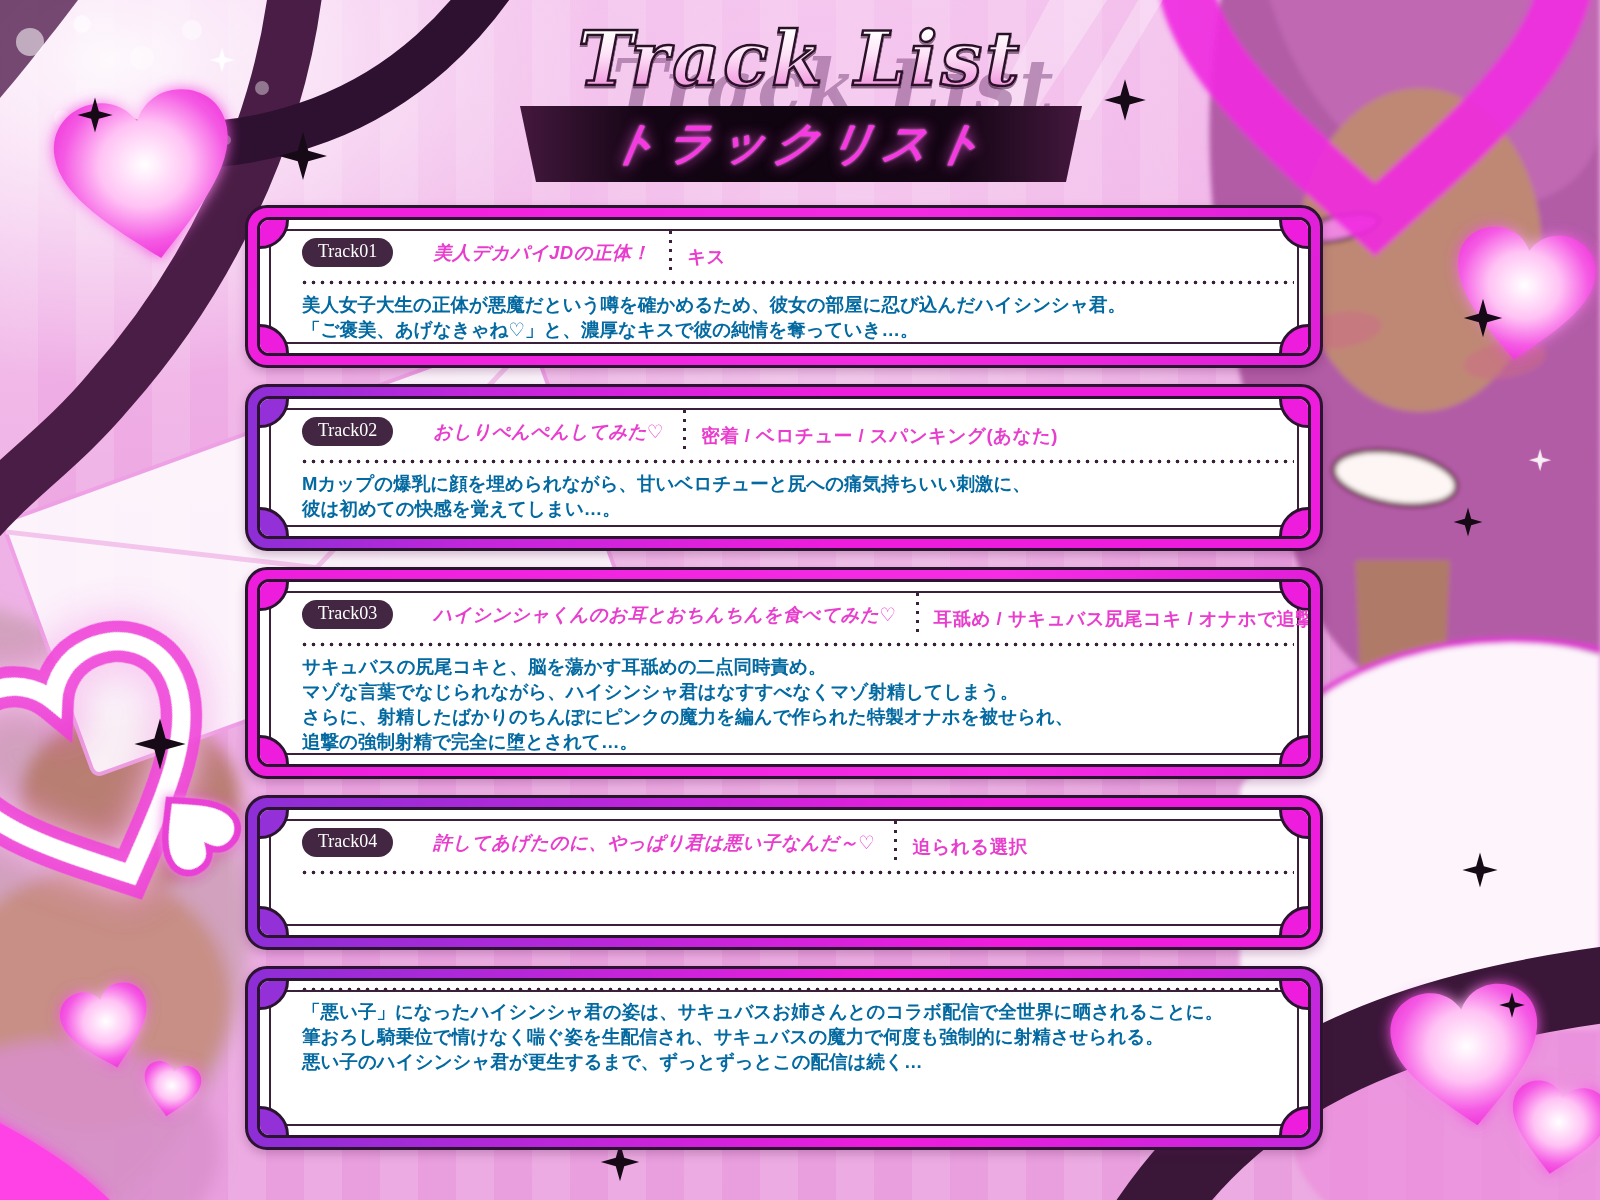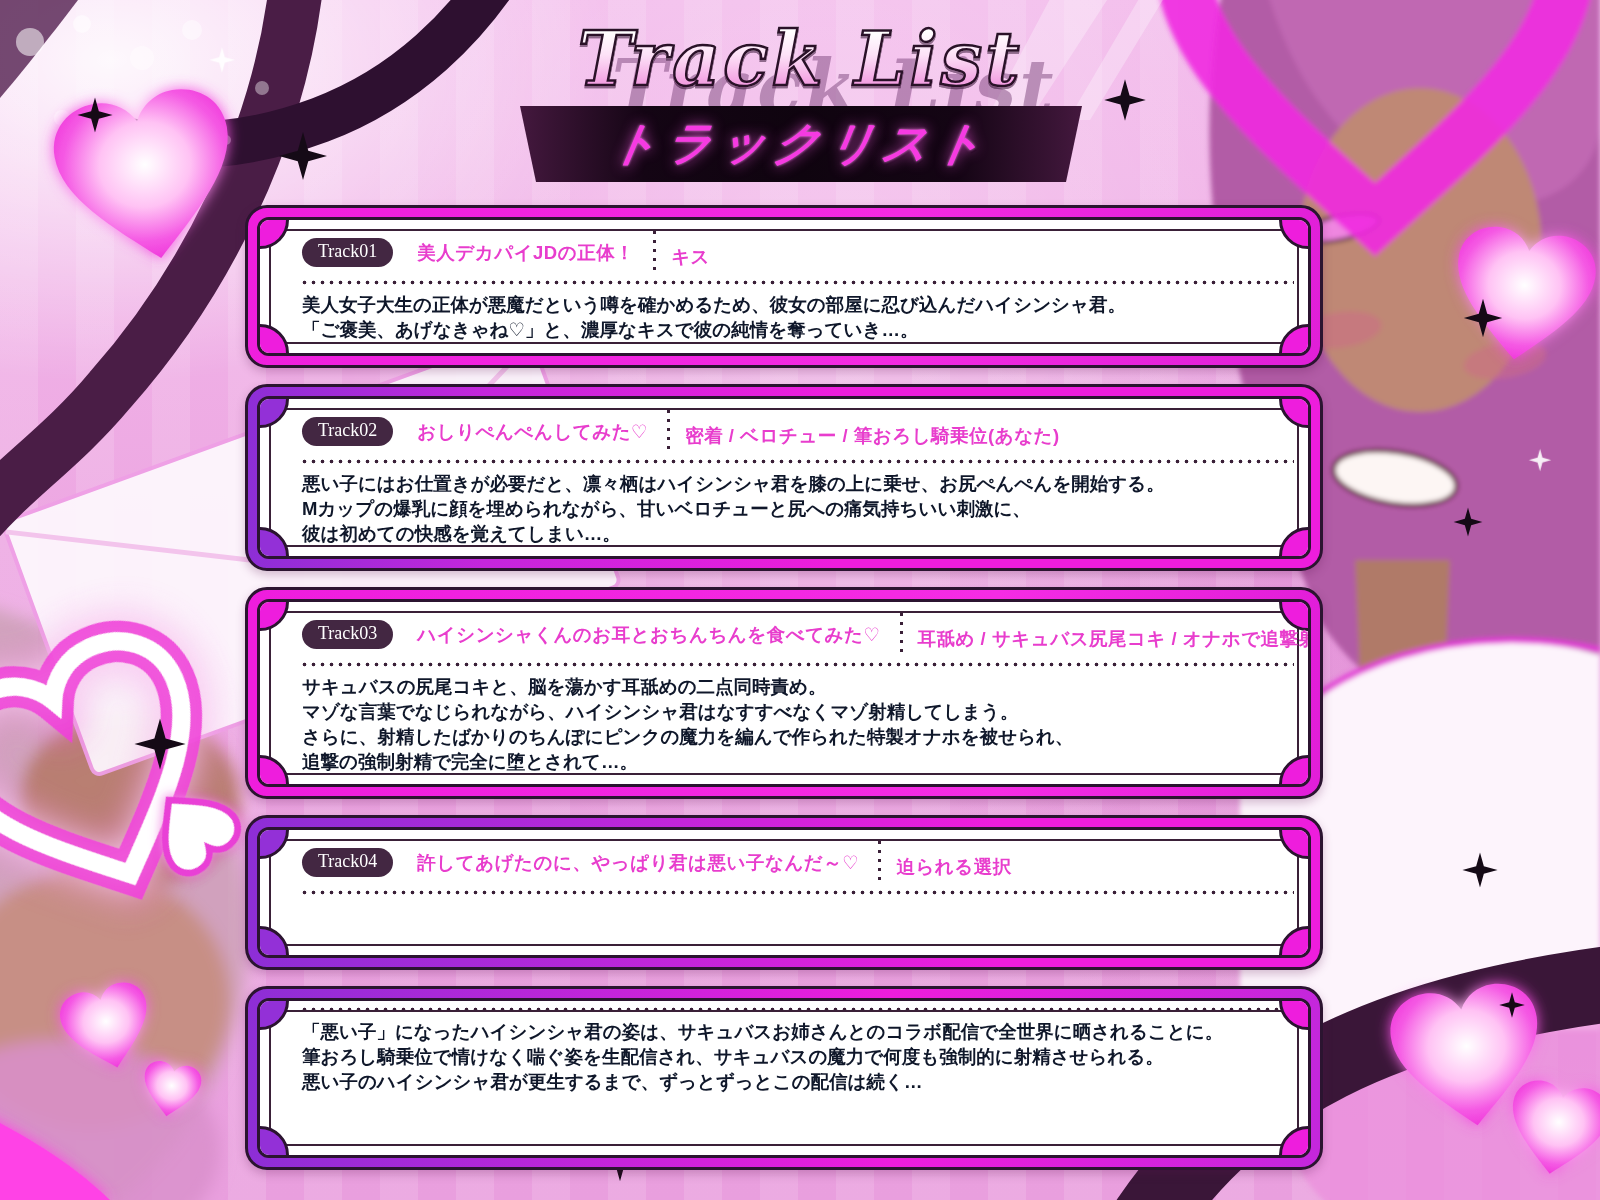--- a/index.html
+++ b/index.html
@@ -60,29 +60,29 @@
   .notch.tr { right:0; top:0; transform:translate(50%,-50%); }
   .notch.bl { left:0; bottom:0; transform:translate(-50%,50%); }
   .notch.br { right:0; bottom:0; transform:translate(50%,50%); }
   .c2 .notch.tl,.c2 .notch.bl,.c4 .notch.tl,.c4 .notch.bl,.c5 .notch.tl,.c5 .notch.bl { --nc:#9330d7; }
 
   .card-header { position:relative; display:flex; align-items:center; padding:10px 24px 0 42px; white-space:nowrap; }
   .badge {
     font-family:"Liberation Serif","DejaVu Serif",serif; font-size:18px;
     background:#432742; color:#ffffff; padding:3px 16px 5px; border-radius:17px; flex:0 0 auto;
   }
-  .ttl { color:#e83dcd; font-weight:bold; font-size:18.5px; margin-left:24px; letter-spacing:.5px; }
+  .ttl { color:#e83dcd; font-weight:bold; font-size:18.5px; margin-left:40px; letter-spacing:.5px;font-style:italic; }
   .vdiv { width:5px; height:44px; margin:0 14px 0 18px; flex:0 0 auto;
     background-image:radial-gradient(circle at 2.5px 2.5px, #3a2038 1.6px, transparent 2px);
     background-size:5px 9px; background-repeat:repeat-y; }
   .tags { color:#e83dcd; font-weight:bold; font-size:18.5px; letter-spacing:.5px;margin-top:8px; }
   .rule { height:5px; margin:6px 14px 5px 42px;
     background-image:radial-gradient(circle at 2.5px 2.5px, #3a2038 1.7px, transparent 2.1px);
     background-size:9px 5px; background-repeat:repeat-x; }
-  .desc { position:relative; padding:2px 37px 10px 42px; color:#0f172a; font-size:18.5px; font-weight:600; line-height:25px; }
+  .desc { position:relative; padding:2px 37px 10px 42px; color:#0369a1; font-size:18.5px; font-weight:600; line-height:25px; }
 </style>
 </head>
 <body>
 
 <div class="stage">
   <div class="bg-base"></div>
 
   <svg class="decor" width="1600" height="1200" viewBox="0 0 1600 1200">
     <defs>
       <radialGradient id="gHeart" cx="50%" cy="42%" r="62%">
@@ -244,25 +244,24 @@
       <div class="card h2">
         <div class="pin"></div>
         <span class="notch tl"></span>
           <span class="notch tr"></span>
         <span class="notch bl"></span>
           <span class="notch br"></span>
         <div class="card-header">
           <span class="badge">Track02</span>
           <span class="ttl">おしりぺんぺんしてみた♡</span>
           <span class="vdiv"></span>
-          <span class="tags">密着 / ベロチュー / 筆おろし騎乗位(あなた)</span>
+          <span class="tags">密着 / ベロチュー / スパンキング(あなた)</span>
         </div>
         <div class="rule"></div>
         <div class="desc">
-          <div>悪い子にはお仕置きが必要だと、凛々栖はハイシンシャ君を膝の上に乗せ、お尻ぺんぺんを開始する。</div>
           <div>Mカップの爆乳に顔を埋められながら、甘いベロチューと尻への痛気持ちいい刺激に、</div>
           <div>彼は初めての快感を覚えてしまい…。</div>
         </div>
       </div>
     </div>
 
     <div class="card-outer c3">
       <div class="card h3">
         <div class="pin"></div>
         <span class="notch tl"></span>

